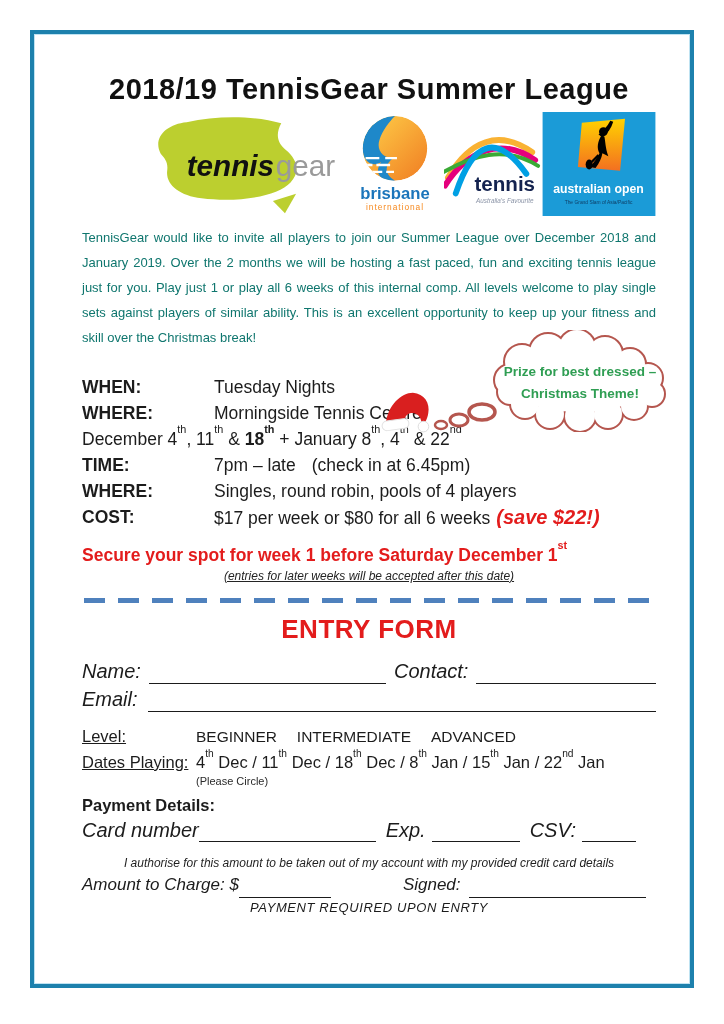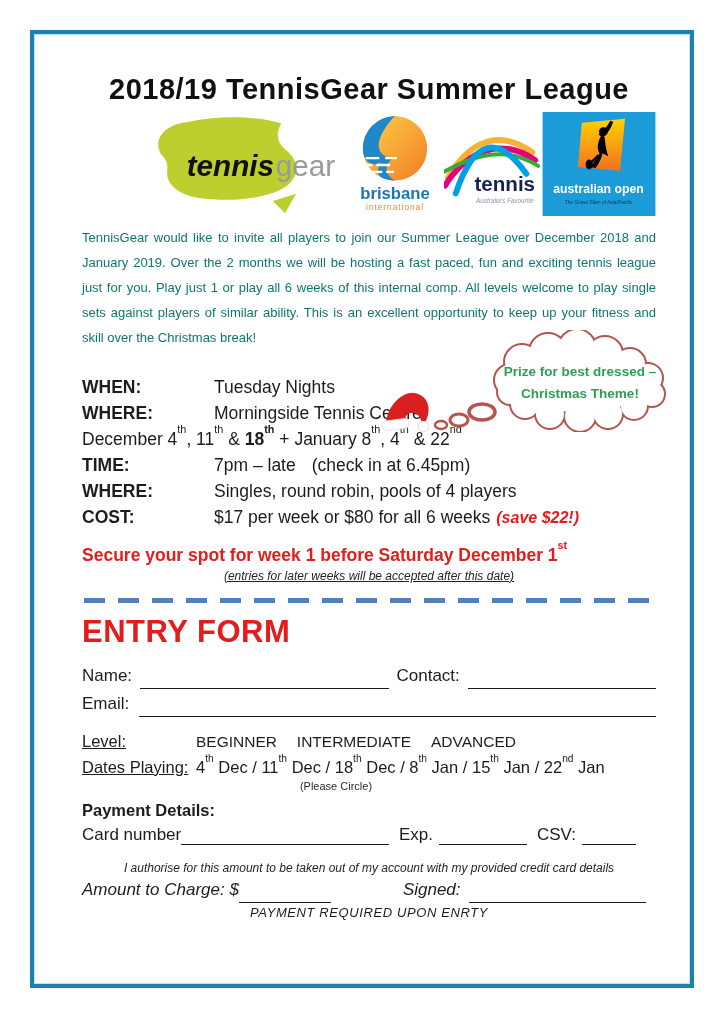--- a/index.html
+++ b/index.html
@@ -17,42 +17,42 @@
   .title{
     text-align:center;font-size:29px;font-weight:700;line-height:34px;
     margin:6px 0 0 0;color:#111;letter-spacing:.5px;
   }
   .logos{margin-top:6px;height:104px;display:flex;align-items:center;justify-content:flex-end;gap:0;}
   .intro{margin-top:9px;font-size:13px;line-height:25px;text-align:justify;color:#0f766e;}
   .info{margin-top:24px;position:relative;}
   .info-row{display:flex;font-size:17.5px;line-height:26px;}
   .info-label{width:132px;font-weight:700;flex:0 0 132px;}
   .info-value{white-space:nowrap;}
-  .note-red{color:#e31c1c;font-weight:700;font-style:italic;margin-left:6px;font-size:16px;}
+  .note-red{color:#e31c1c;font-weight:700;font-style:italic;margin-left:6px;font-size:20px;}
   sup{font-size:62%;line-height:0;position:relative;top:-0.45em;}
   .bubble-wrap{position:absolute;top:-44px;right:-16px;width:244px;height:102px;pointer-events:none;}
   .santa-hat{position:absolute;top:14px;left:298px;width:58px;height:54px;}
   .secure{margin-top:14px;font-size:17.5px;font-weight:700;color:#e31c1c;}
   .secure-note{margin-top:3px;text-align:center;font-size:12px;font-style:italic;color:#242424;text-decoration:underline;}
   .enter{margin-top:15px;text-align:center;font-size:16.5px;line-height:24px;}
   .email-link{color:#2d2bc4;text-decoration:underline;}
   .divider{margin:15px 2px 11px 2px;height:5px;
     background:repeating-linear-gradient(90deg,#4f81bd 0 21px,transparent 21px 34px);}
-  .entry-heading{text-align:left;color:#e31c1c;font-weight:700;font-size:31px;margin:9px 0 13px 0;letter-spacing:.5px;}
-  .frow{display:flex;align-items:flex-end;font-size:17px;line-height:26px;}
+  .entry-heading{text-align:center;color:#e31c1c;font-weight:700;font-size:26px;margin:9px 0 13px 0;letter-spacing:.5px;}
+  .frow{display:flex;align-items:flex-end;font-size:20px;line-height:26px;font-style:italic;}
   .ul{border-bottom:1.7px solid #1b1b1b;height:1.1em;}
   .grow{flex:1;}
   .lab{white-space:nowrap;}
   .mt2{margin-top:2px;}
   .level-row{margin-top:13px;font-size:16.5px;display:flex;line-height:23px;}
   .form-label{flex:0 0 114px;text-decoration:underline;white-space:nowrap;}
   .levels{flex:1;display:flex;justify-content:space-between;padding:0 140px 0 0;font-size:15.5px;}
   .dates-row{margin-top:3px;font-size:16.5px;display:flex;line-height:23px;}
   .dates-val{white-space:nowrap;}
-  .circle-note{margin-left:114px;width:280px;text-align:center;font-size:11px;margin-top:1px;color:#2a2a2a;}
+  .circle-note{margin-left:114px;width:280px;font-size:11px;margin-top:1px;color:#2a2a2a;}
   .payment{margin-top:9px;font-weight:700;font-size:16.5px;}
   .card-row{margin-top:2px;padding-right:20px;align-items:center;}
   .auth{margin-top:13px;text-align:center;font-size:12px;font-style:italic;color:#1f1f1f;}
   .amount-row{margin-top:2px;font-style:italic;font-size:17px;padding-right:10px;}
   .spacer70{width:72px;}
   .footer-note{margin-top:2px;text-align:center;font-size:13px;font-style:italic;letter-spacing:.6px;}
   svg text{font-family:"Liberation Sans",sans-serif;}
 </style>
 </head>
 <body>

